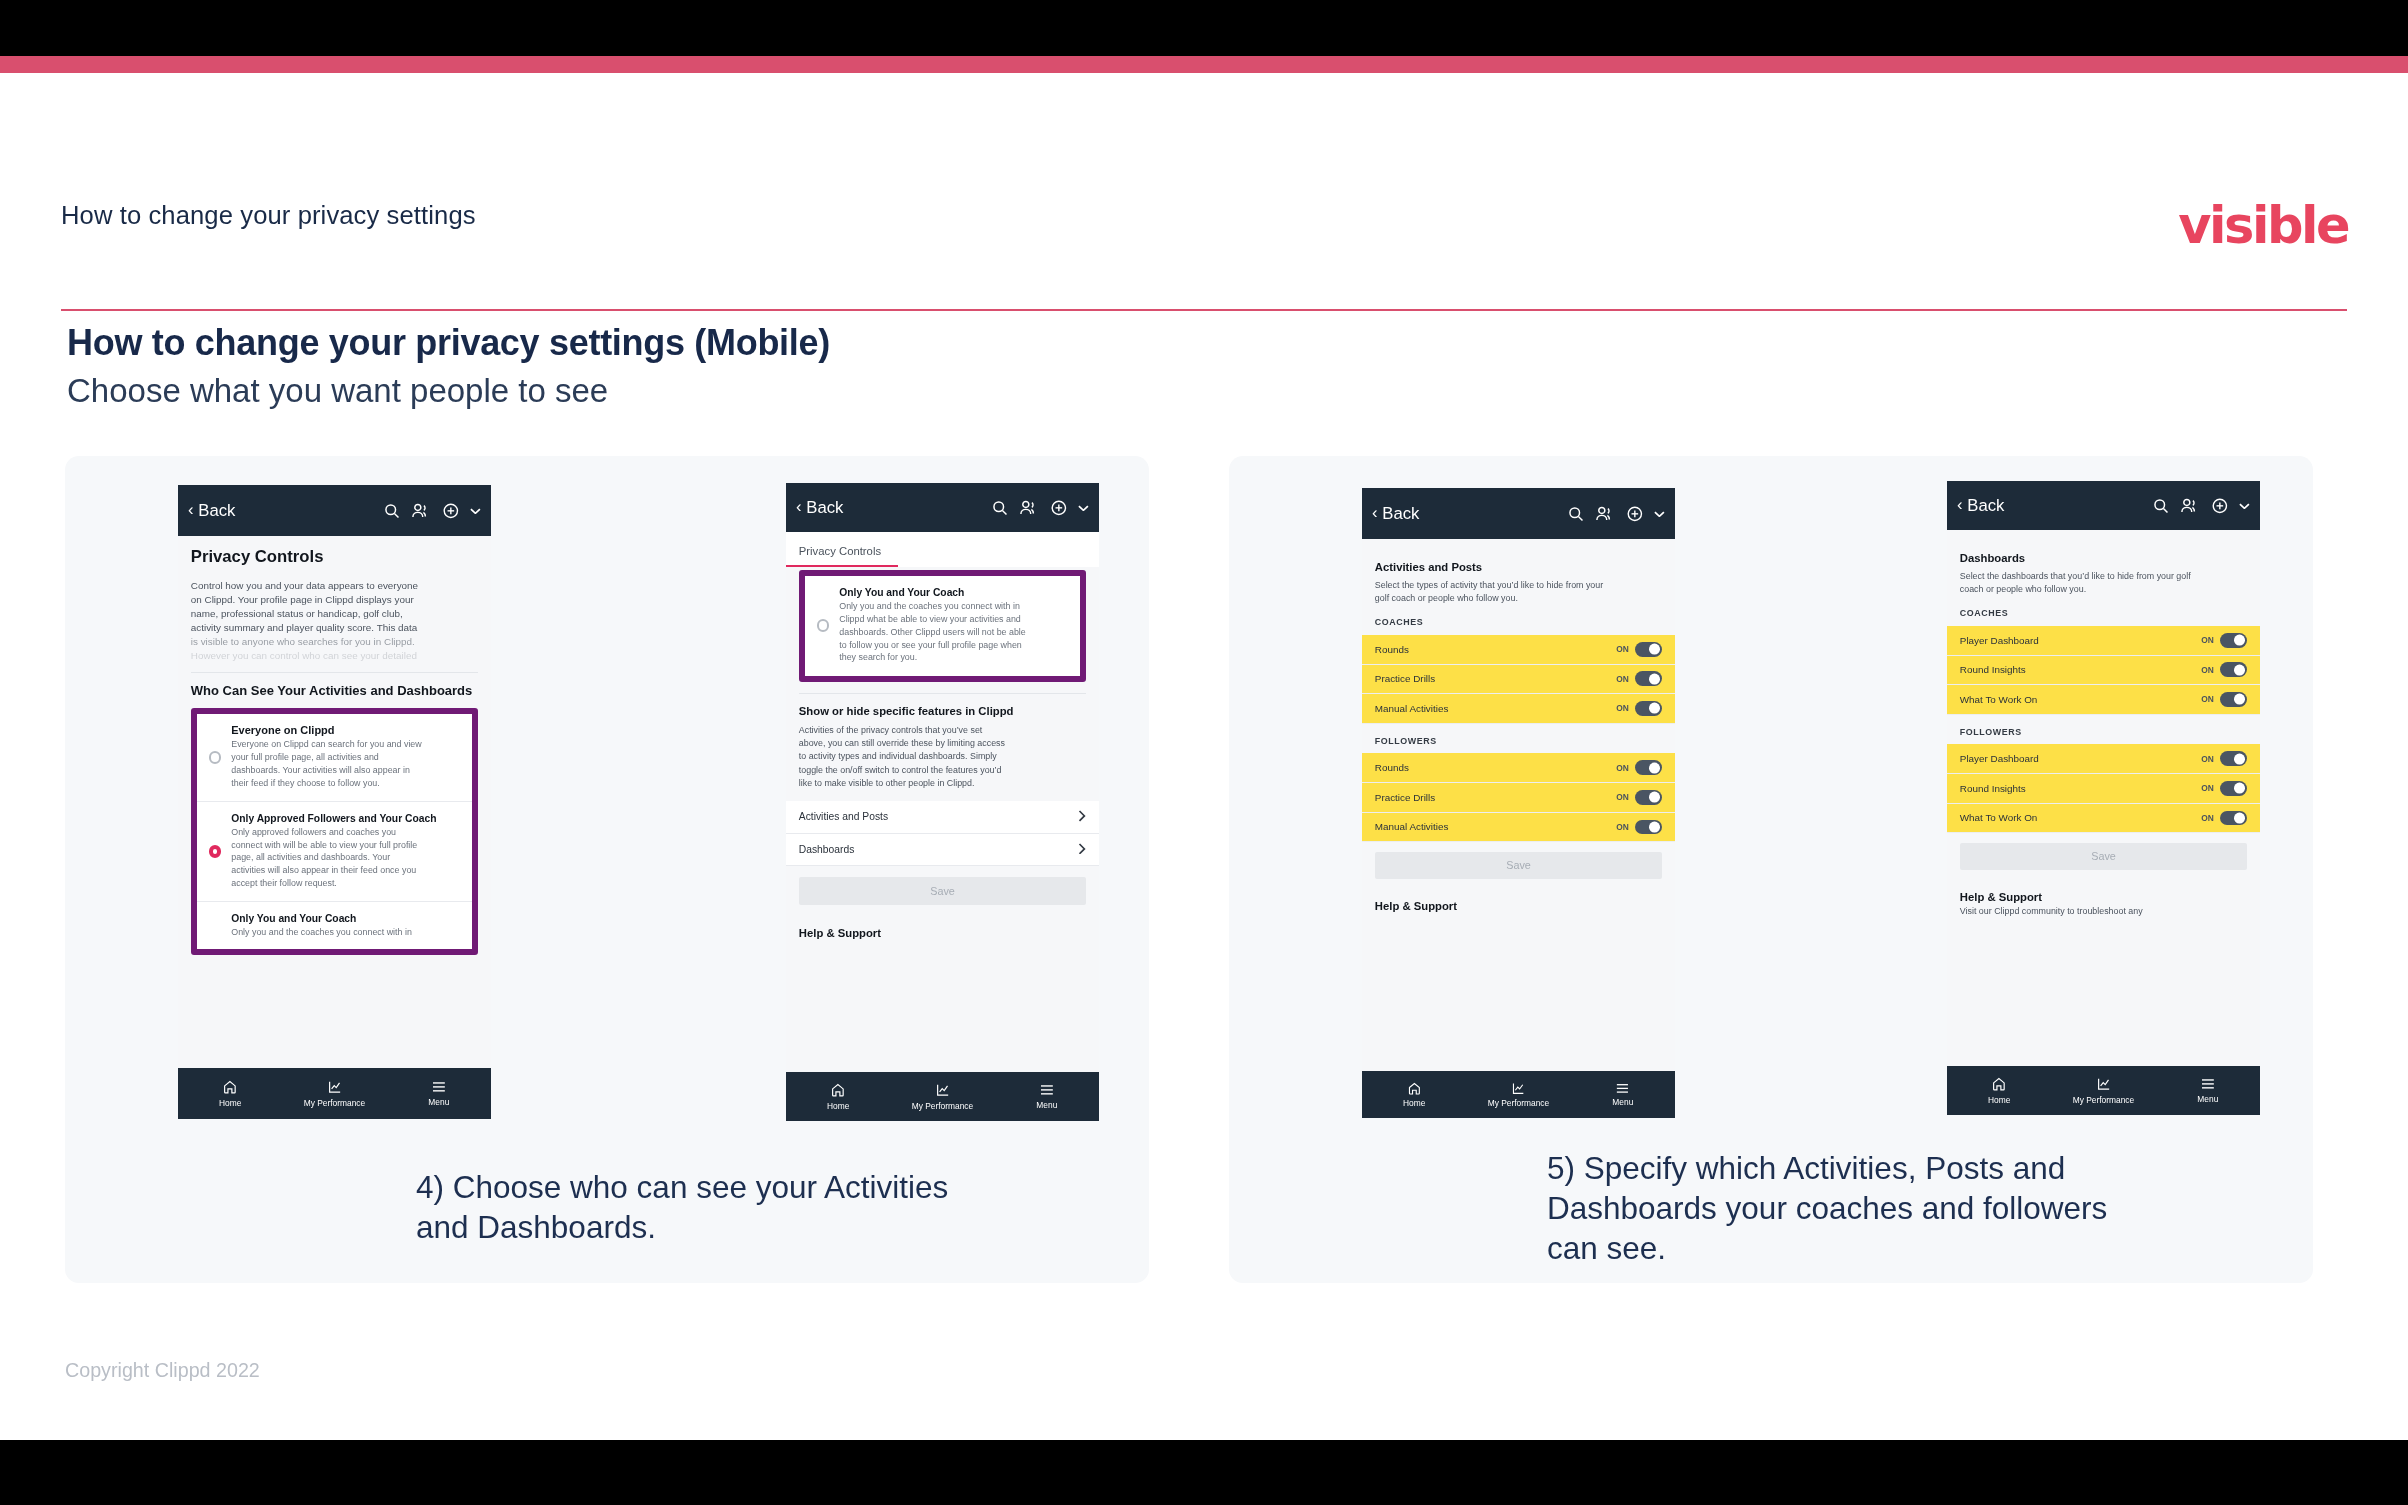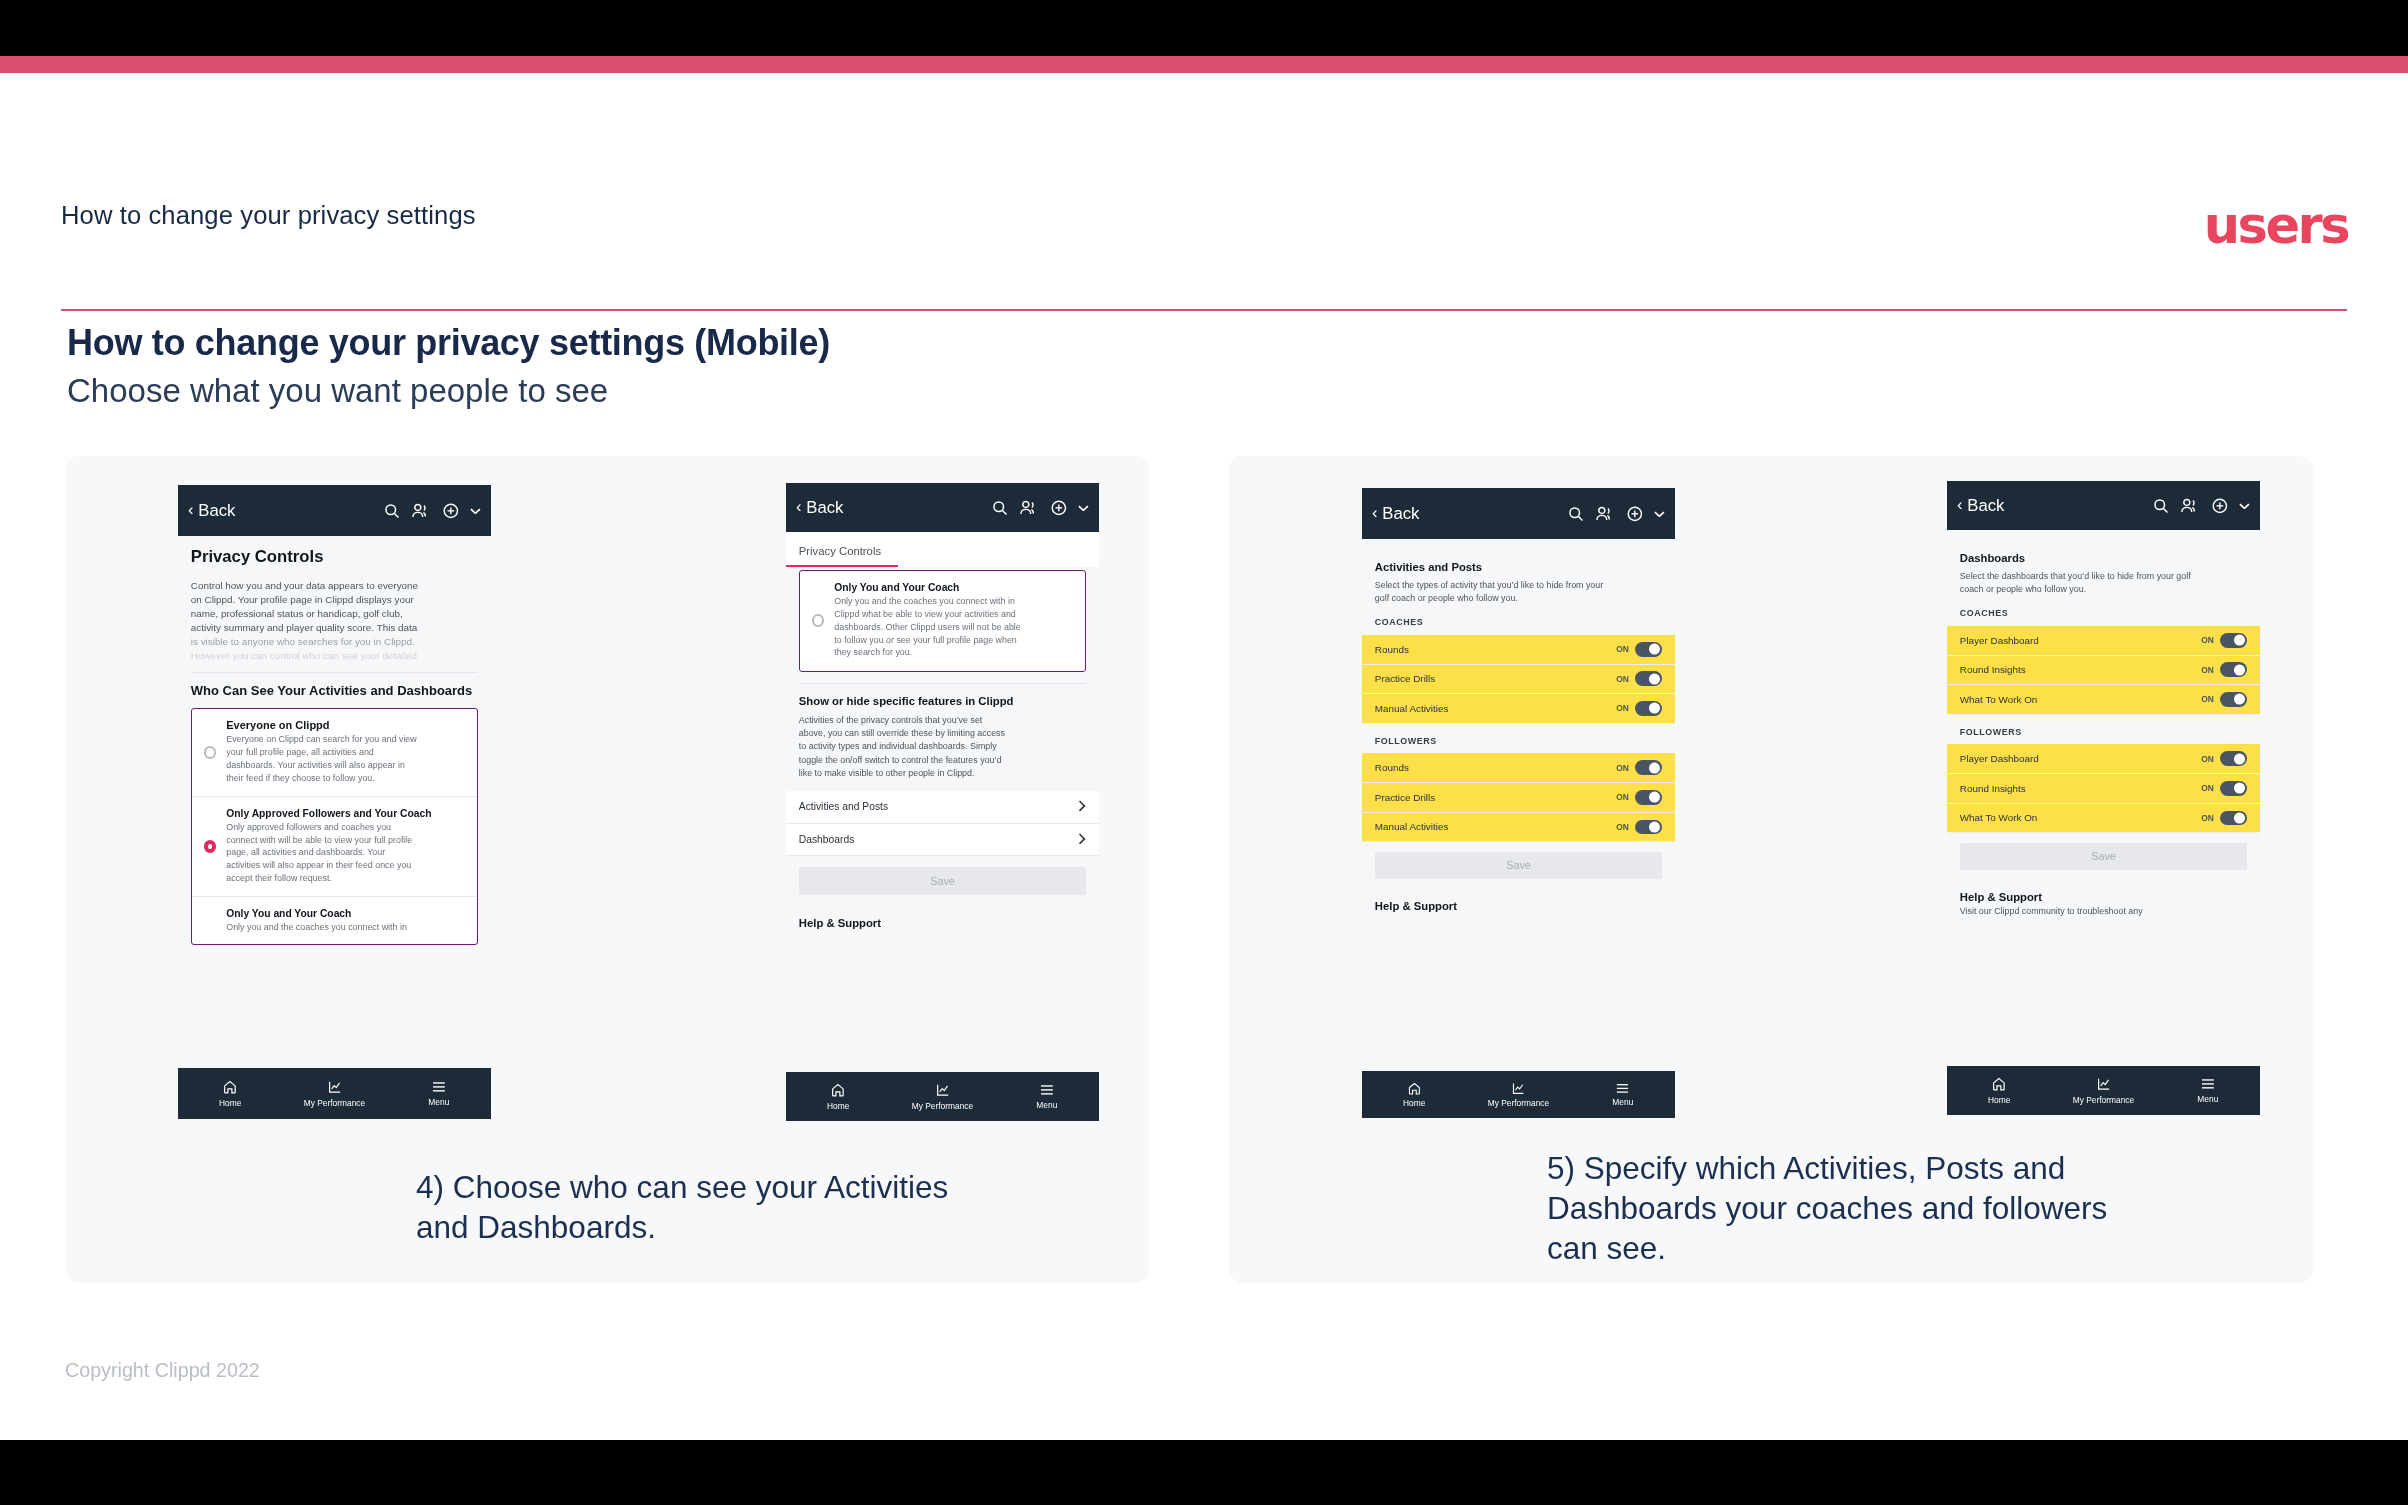--- a/index.html
+++ b/index.html
@@ -74,21 +74,21 @@
 
   .body-area { position:absolute; left:0; right:0; overflow:hidden; }
 
   .screen-title { font-weight:bold; color:#11161d; }
   .screen-para  { color:#4b535e; }
   .faded-1 { opacity:.55; }
   .faded-2 { opacity:.22; }
 
   .divider { background:#e3e6ea; height:1px; }
 
-  .card { background:#fff; border:1px solid #701a75; }
+  .card { background:#fff; border:6px solid #701a75; }
   .opt-row { display:flex; align-items:center; }
   .radio { border-radius:50%; flex:none; }
   .radio-off { border:2px solid #b6bbc2; background:transparent; }
   .radio-on  { border-width:4.9px; border-style:solid; border-color:#e0295e; background:transparent; }
   .opt-title { font-weight:bold; color:#11161d; }
   .opt-desc  { color:#6b727c; }
 
   .tabstrip { background:#fff; position:relative; }
   .tab-label { color:#4a525c; }
   .tab-underline { position:absolute; background:#e0295e; }
@@ -110,21 +110,21 @@
 </style>
 </head>
 <body>
 
 <div class="slide-top-bar"></div>
 <div class="slide-accent-bar"></div>
 <div class="slide-bottom-bar"></div>
 
 <div class="header">
   <div class="header-title">How to change your privacy settings</div>
-  <div class="logo">users</div>
+  <div class="logo">visible</div>
   <div class="header-rule"></div>
 </div>
 
 <div class="page-title">How to change your privacy settings (Mobile)</div>
 <div class="page-subtitle">Choose what you want people to see</div>
 
 <div class="panel panel-left"></div>
 
 <div class="phone" id="phone1" style="left:178px; top:485px; width:313px; height:634px;">
   <div class="phone-inner">

